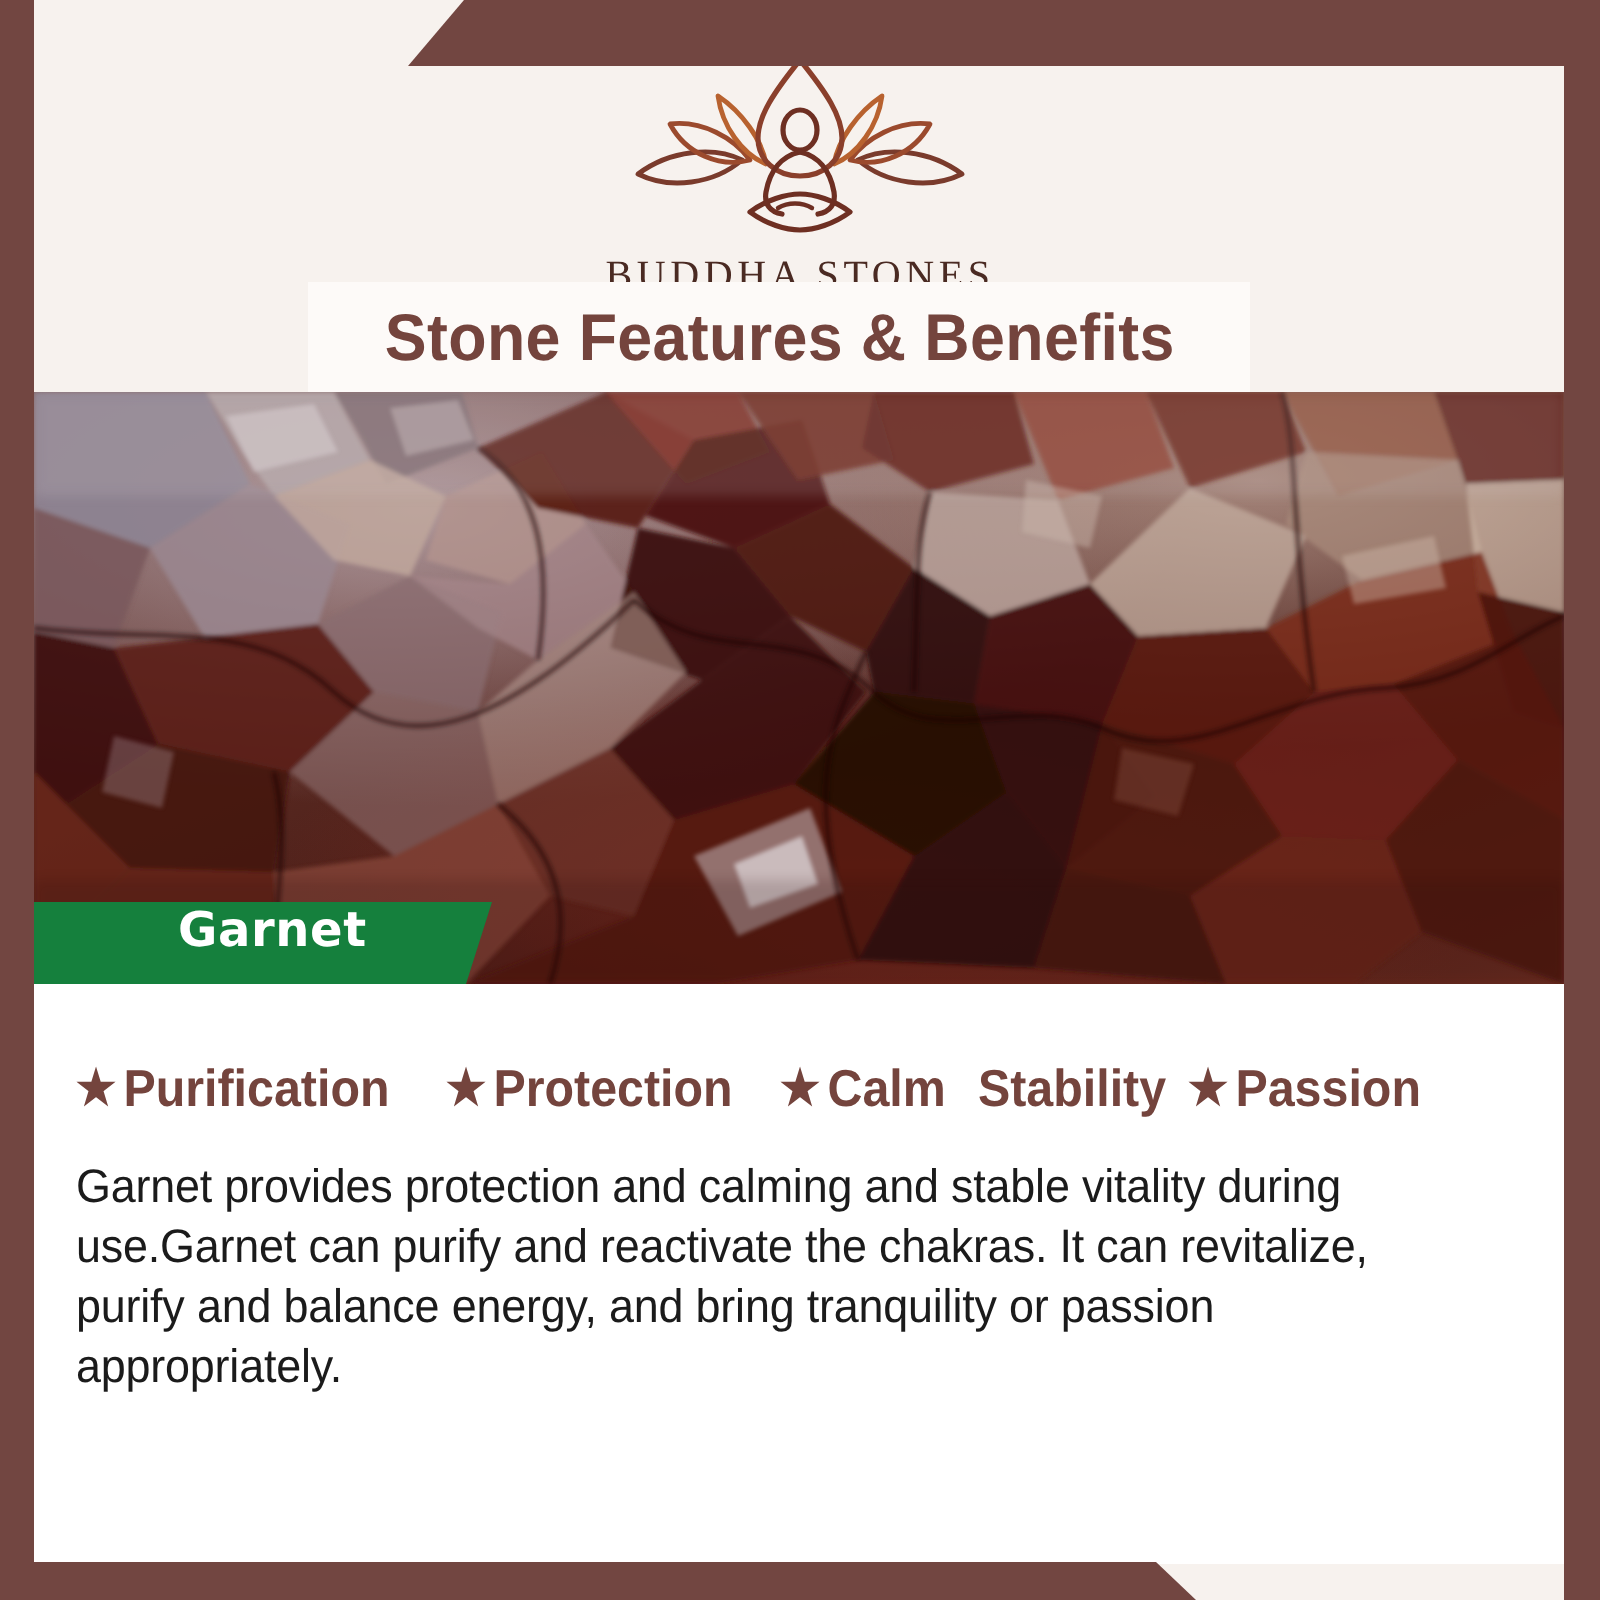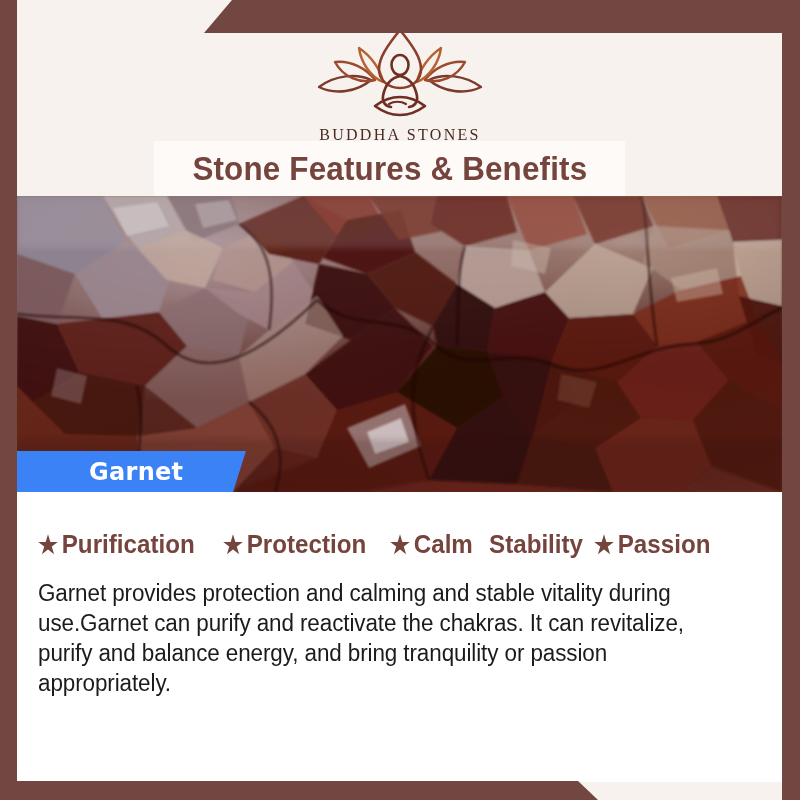--- a/index.html
+++ b/index.html
@@ -78,21 +78,21 @@
     z-index: 5;
     text-align: center;
   }
   .lotus-wrap {
     display: inline-block;
     line-height: 0;
   }
   .brand-name {
     margin-top: 4px;
     font-family: "Liberation Serif", serif;
-    font-size: 16px;
+    font-size: 20px;
     letter-spacing: 2.3px;
     color: #4a2a22;
     font-weight: 400;
   }
 
   
   .title-band {
     position: absolute;
     left: 154px; top: 141px;
     width: 471px; height: 55px;
@@ -121,25 +121,25 @@
     overflow: hidden;
     background: #54221d;
   }
   .hero svg { display: block; }
 
   
   .stone-tag {
     position: absolute;
     left: 17px; top: 451px;
     width: 229px; height: 41px;
-    background: #3b82f6;
+    background: #15803d;
     clip-path: polygon(0 0, 229px 0, 216px 41px, 0 41px);
     z-index: 4;
     display: flex;
-    align-items: center;
+    align-items: flex-start;
   }
   .stone-tag-label {
     margin-left: 72px;
     color: #ffffff;
     font-family: "DejaVu Sans", sans-serif;
     font-weight: bold;
     font-size: 24px;
     letter-spacing: 0.3px;
   }
 

